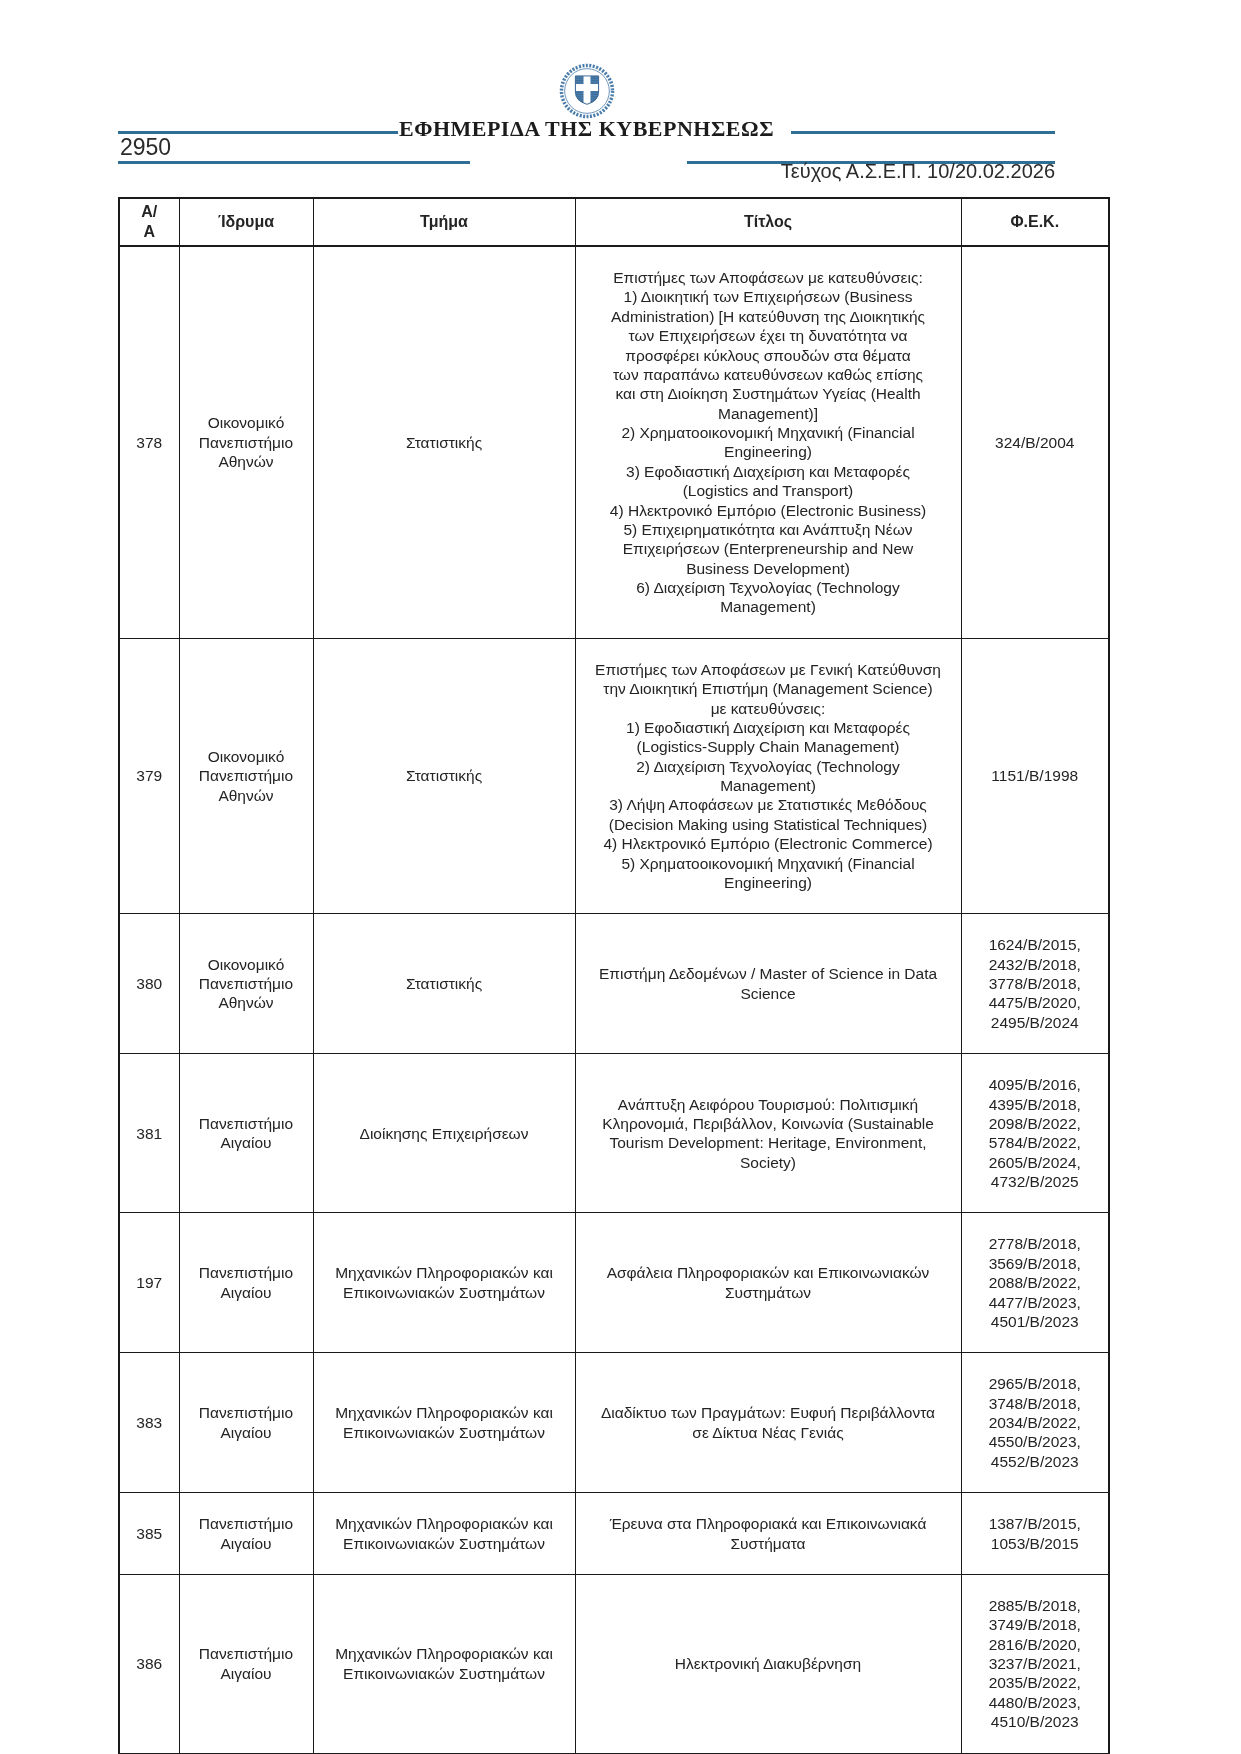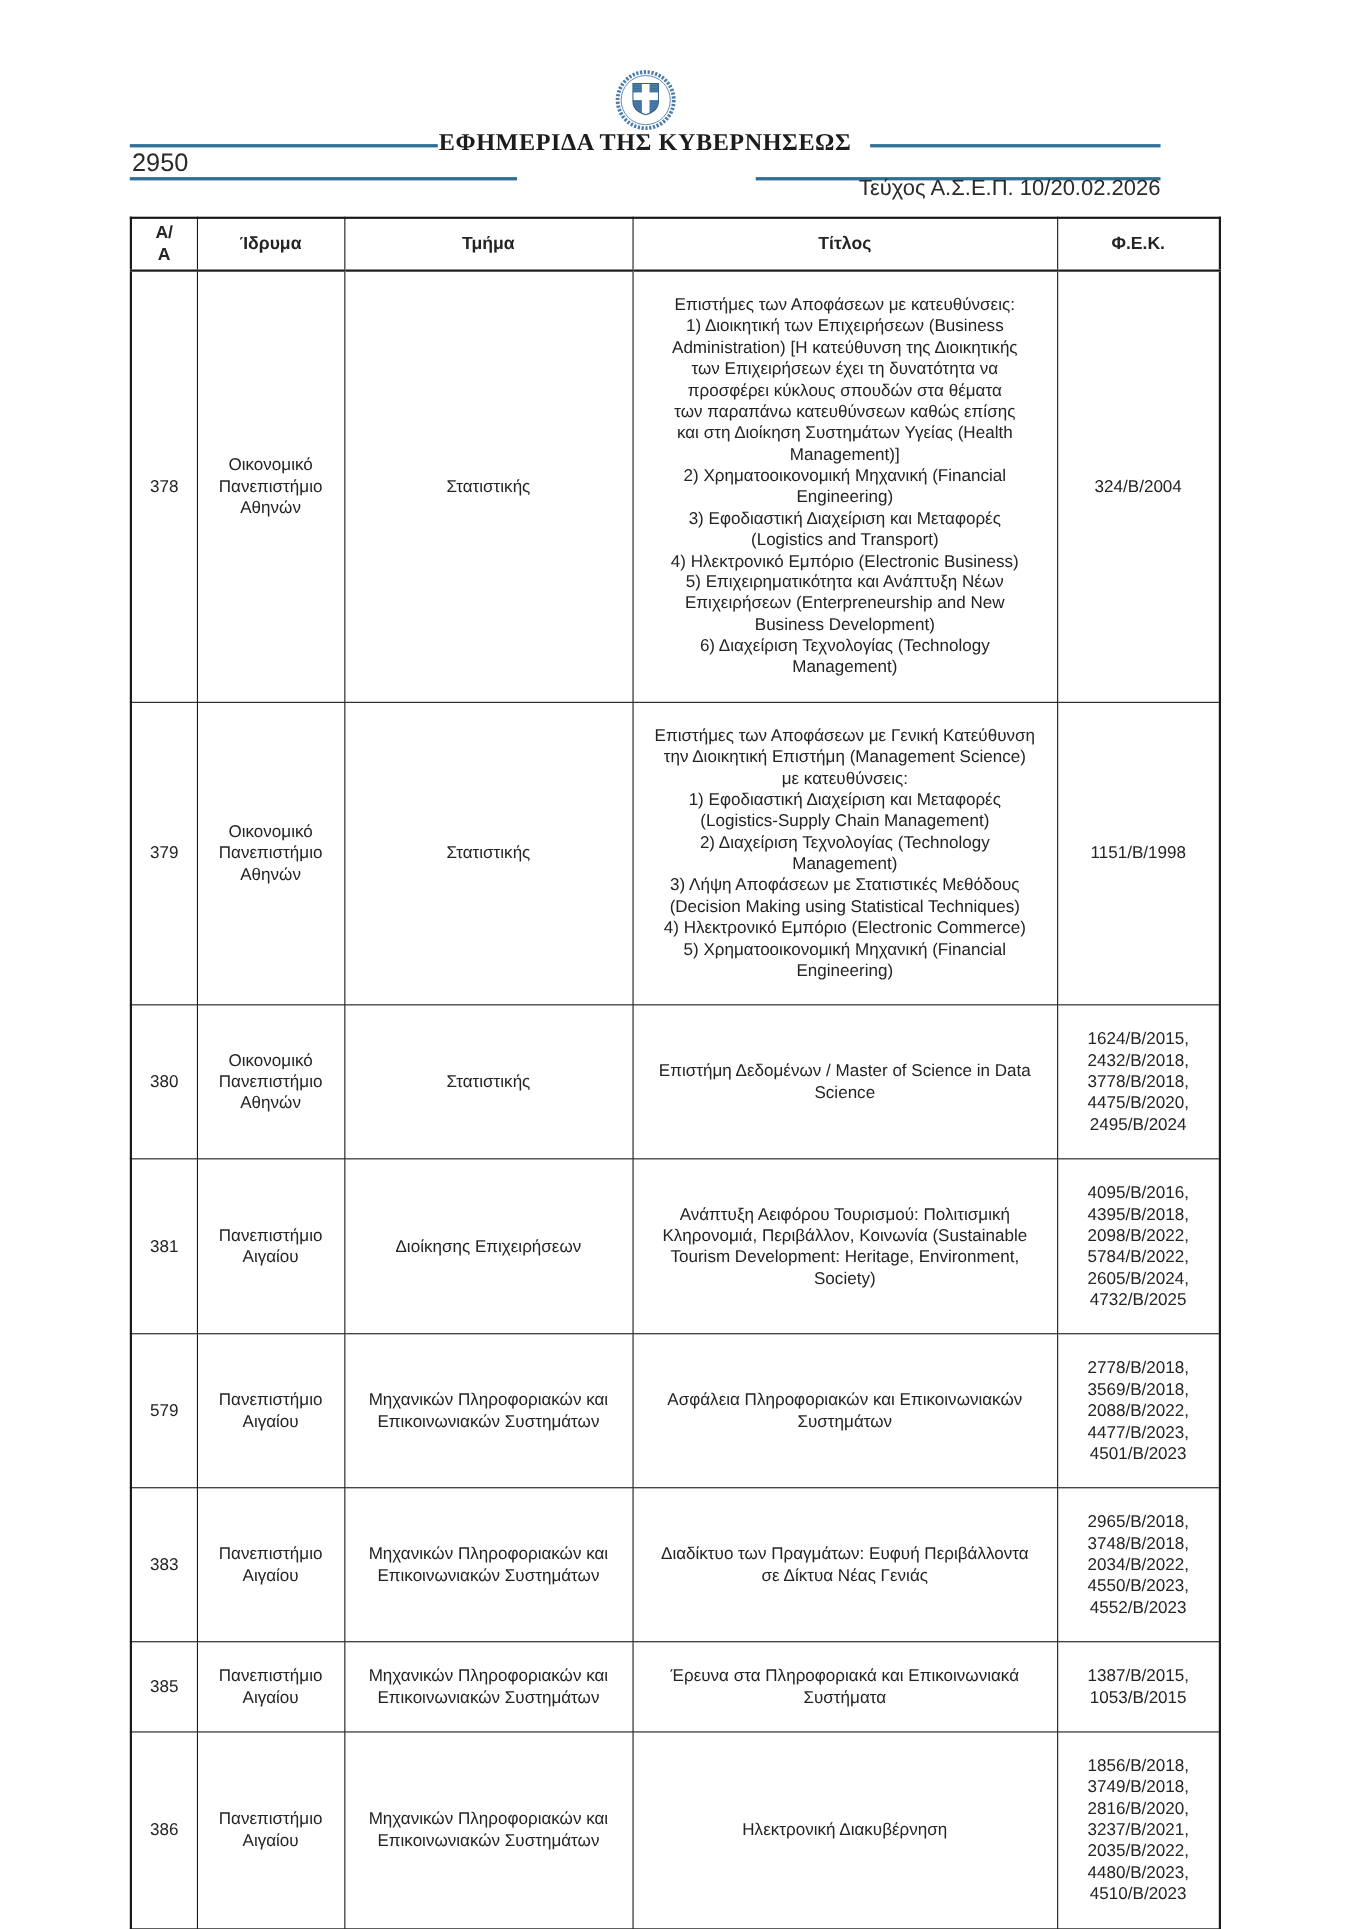--- a/index.html
+++ b/index.html
@@ -210,21 +210,21 @@
 Tourism Development: Heritage, Environment,
 Society)</td>
             <td>4095/Β/2016,
 4395/Β/2018,
 2098/Β/2022,
 5784/Β/2022,
 2605/Β/2024,
 4732/Β/2025</td>
           </tr>
           <tr>
-            <td>579</td>
+            <td>197</td>
             <td>Πανεπιστήμιο
 Αιγαίου</td>
             <td>Μηχανικών Πληροφοριακών και
 Επικοινωνιακών Συστημάτων</td>
             <td>Ασφάλεια Πληροφοριακών και Επικοινωνιακών
 Συστημάτων</td>
             <td>2778/Β/2018,
 3569/Β/2018,
 2088/Β/2022,
 4477/Β/2023,
@@ -255,21 +255,21 @@
             <td>1387/Β/2015,
 1053/Β/2015</td>
           </tr>
           <tr>
             <td>386</td>
             <td>Πανεπιστήμιο
 Αιγαίου</td>
             <td>Μηχανικών Πληροφοριακών και
 Επικοινωνιακών Συστημάτων</td>
             <td>Ηλεκτρονική Διακυβέρνηση</td>
-            <td>1856/Β/2018,
+            <td>2885/Β/2018,
 3749/Β/2018,
 2816/Β/2020,
 3237/Β/2021,
 2035/Β/2022,
 4480/Β/2023,
 4510/Β/2023</td>
           </tr>
         </tbody>
     </table>
 

